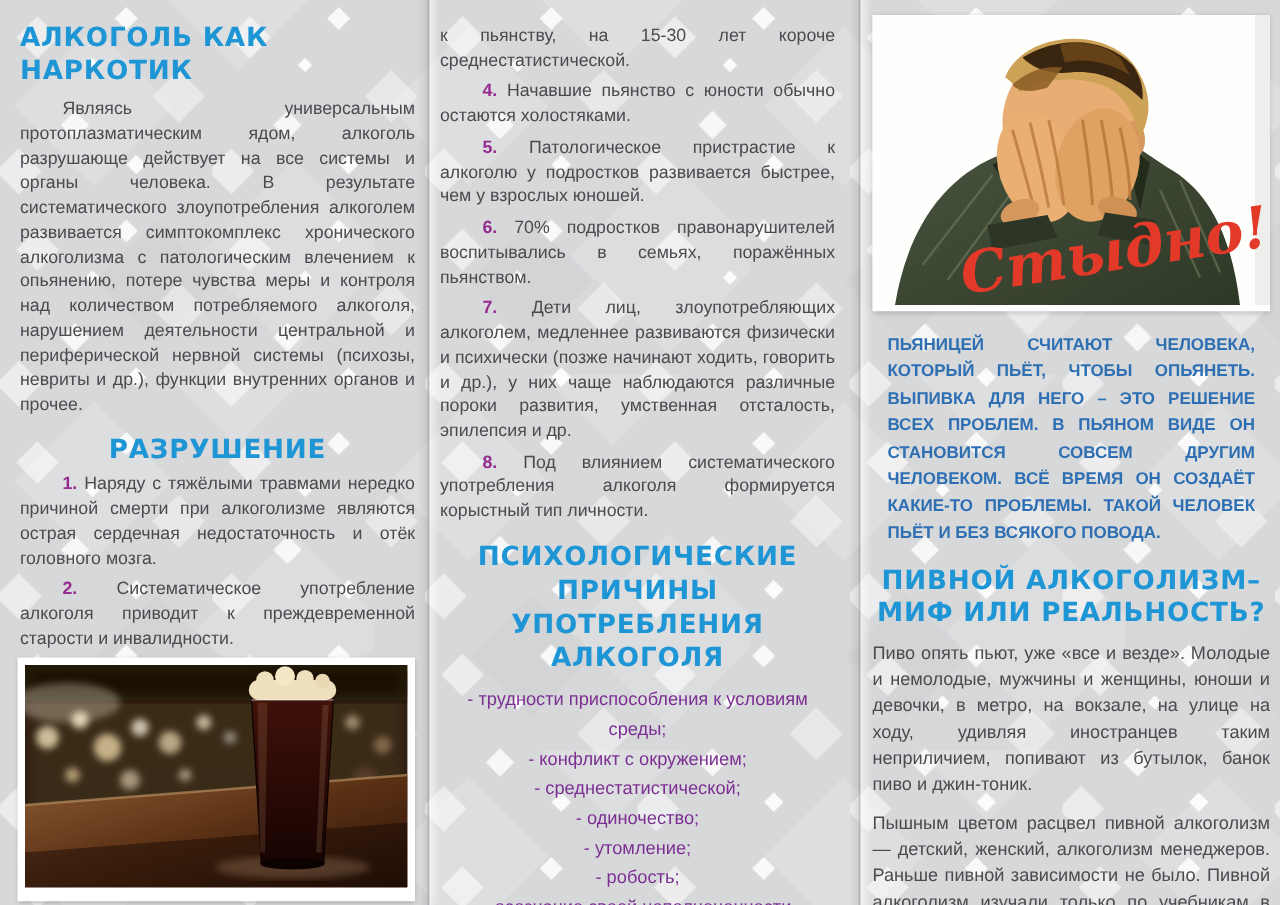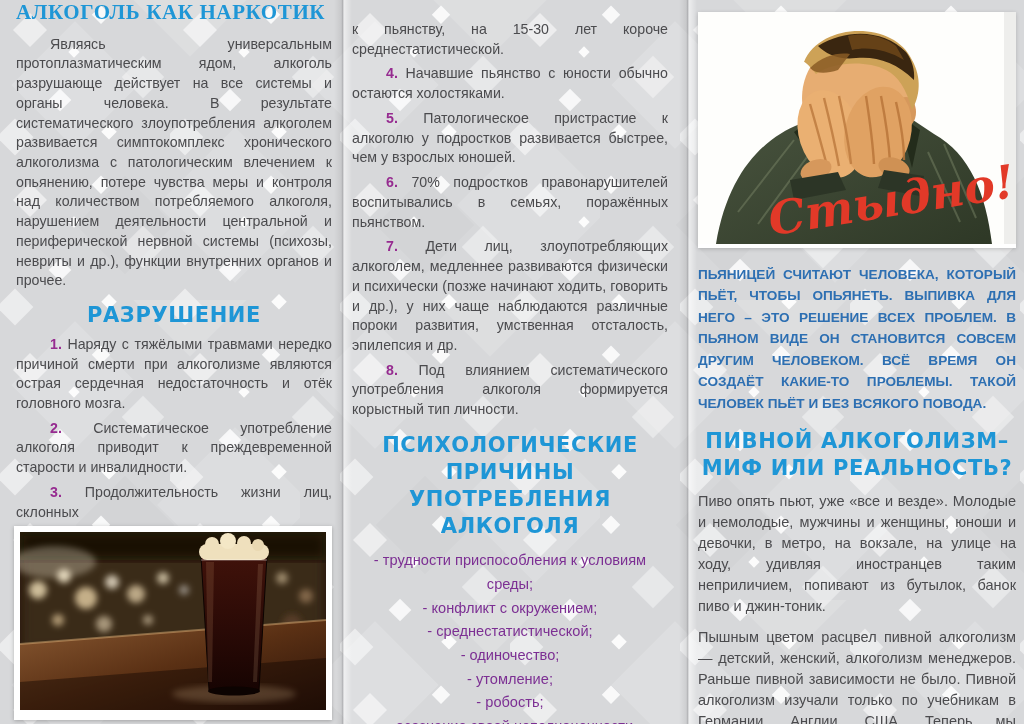--- a/index.html
+++ b/index.html
@@ -14,27 +14,27 @@
     background:linear-gradient(90deg,rgba(0,0,0,0) 0%,rgba(0,0,0,.07) 40%,rgba(60,60,65,.28) 49%,rgba(255,255,255,.55) 55%,rgba(255,255,255,0) 100%);}
   .col{position:absolute;top:0;z-index:2;}
   .col1{left:16px;width:316px;}
   .col2{left:352px;width:316px;}
   .col3{left:698px;width:318px;}
 
   .display-title{
     font-family:"DejaVu Sans",sans-serif;font-weight:800;color:#1e96d6;
     font-size:21px;letter-spacing:.6px;line-height:1.22;margin:0;
   }
-  .h-left{margin-bottom:9px;text-align:left;font-family:Liberation Serif, serif;}
+  .h-left{margin-top:18px;margin-bottom:9px;text-align:left;}
   .h-center{text-align:center;}
   .body-text{color:#4b4b4e;font-size:14.2px;line-height:1.39;text-align:justify;margin:0;}
   .indent{text-indent:34px;}
   .item{margin-top:5px;}
   .num{color:#962b90;font-weight:bold;}
-  .caps{color:#2d6fb2;font-weight:bold;font-size:13.6px;line-height:1.58;text-align:justify;margin:0;}
+  .caps{color:#2d6fb2;font-weight:bold;font-size:13.6px;line-height:1.58;text-align:justify;margin:12px;}
   .bullets p{margin:0;color:#7c2f93;font-size:14.6px;line-height:1.62;text-align:center;}
   .photo-frame{background:#ffffff;padding:6px;box-shadow:0 1px 4px rgba(0,0,0,.25);}
   #beer-photo-frame{position:absolute;left:14px;top:526px;z-index:2;}
   .poster-frame{background:#ffffff;box-shadow:0 1px 4px rgba(0,0,0,.18);margin-top:12px;} .mt10{margin-top:10px;} .mt16{margin-top:16px;}
   .sec-mid{margin-top:12px;margin-bottom:10px;line-height:1.28;}
   .sec-right{margin-top:14px;margin-bottom:10px;line-height:1.25;font-size:21px;}
 </style>
 </head>
 <body>
 

